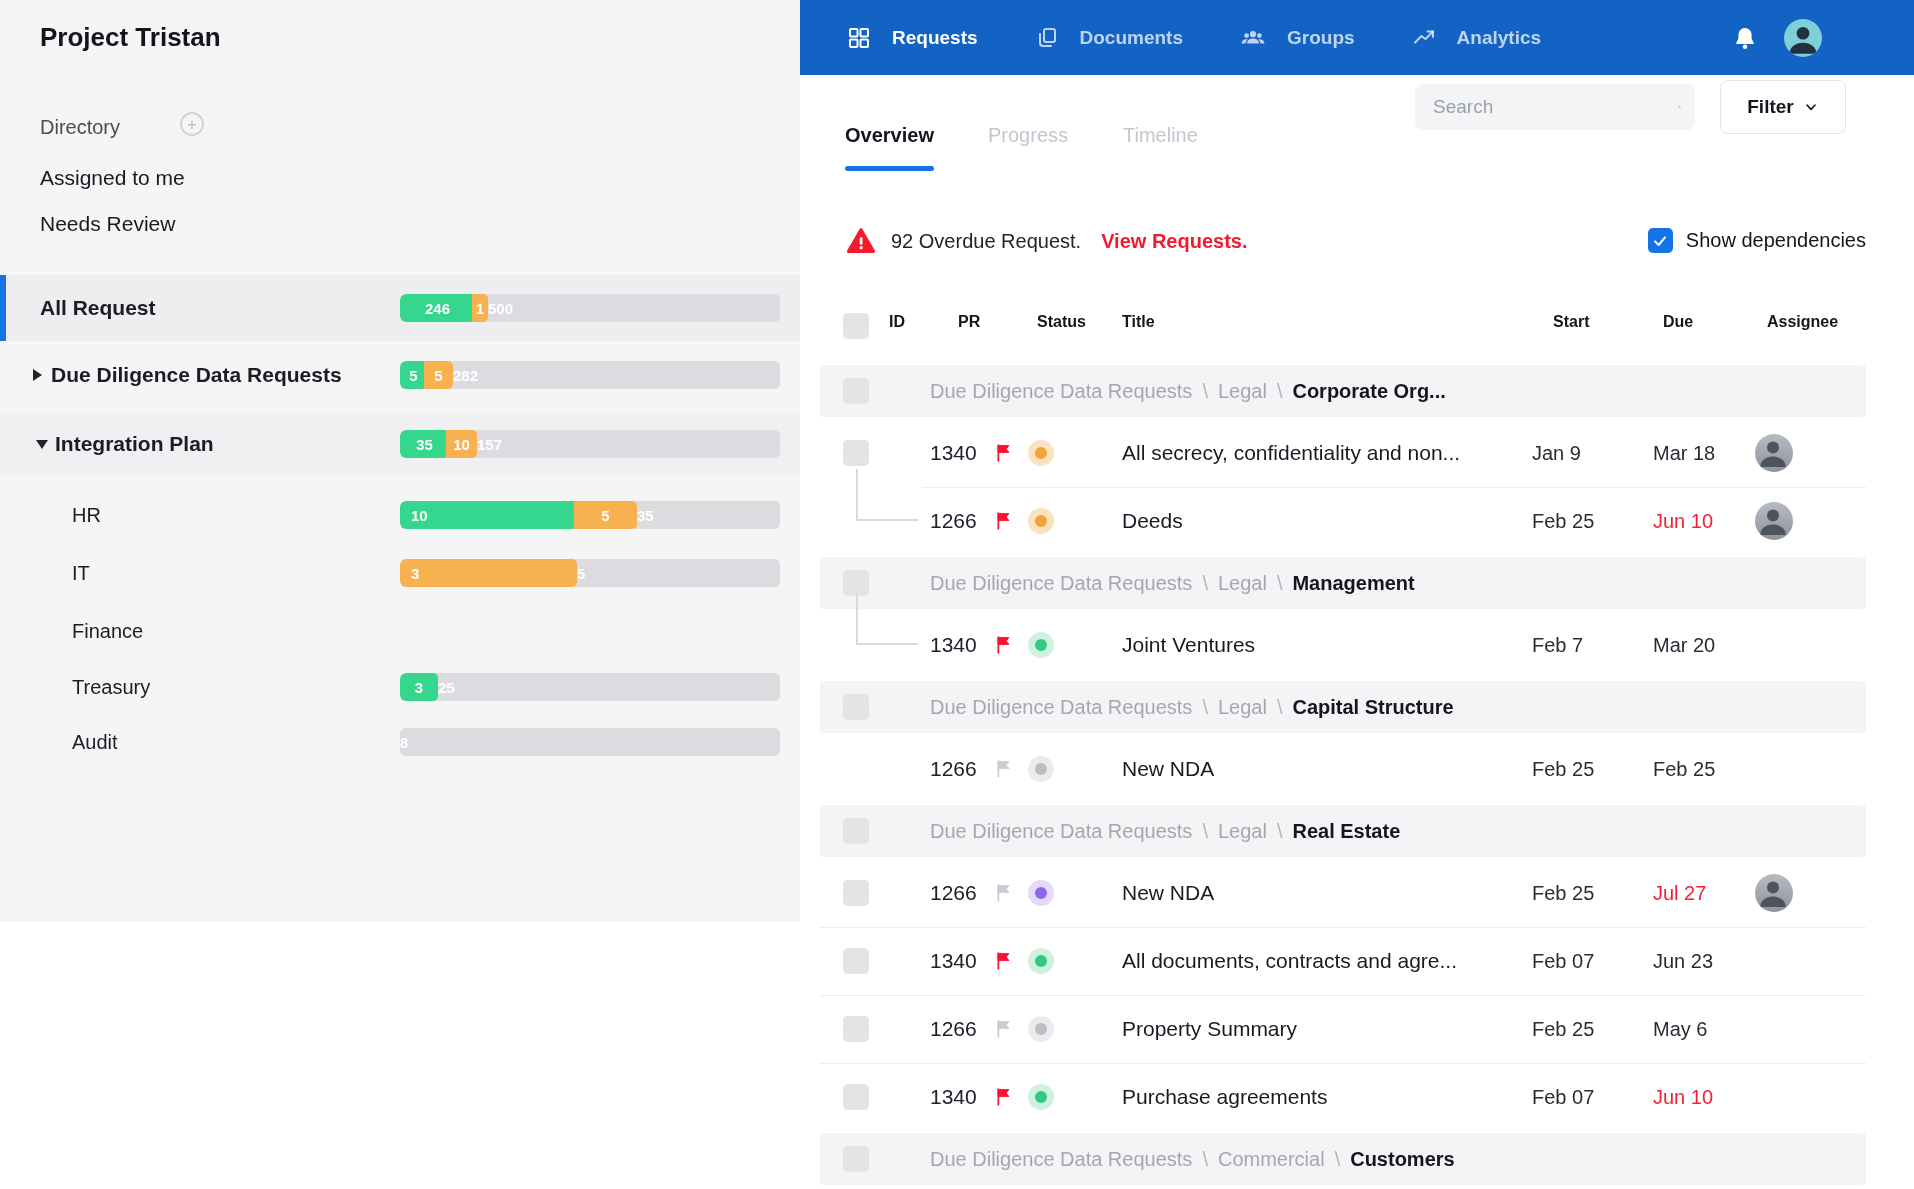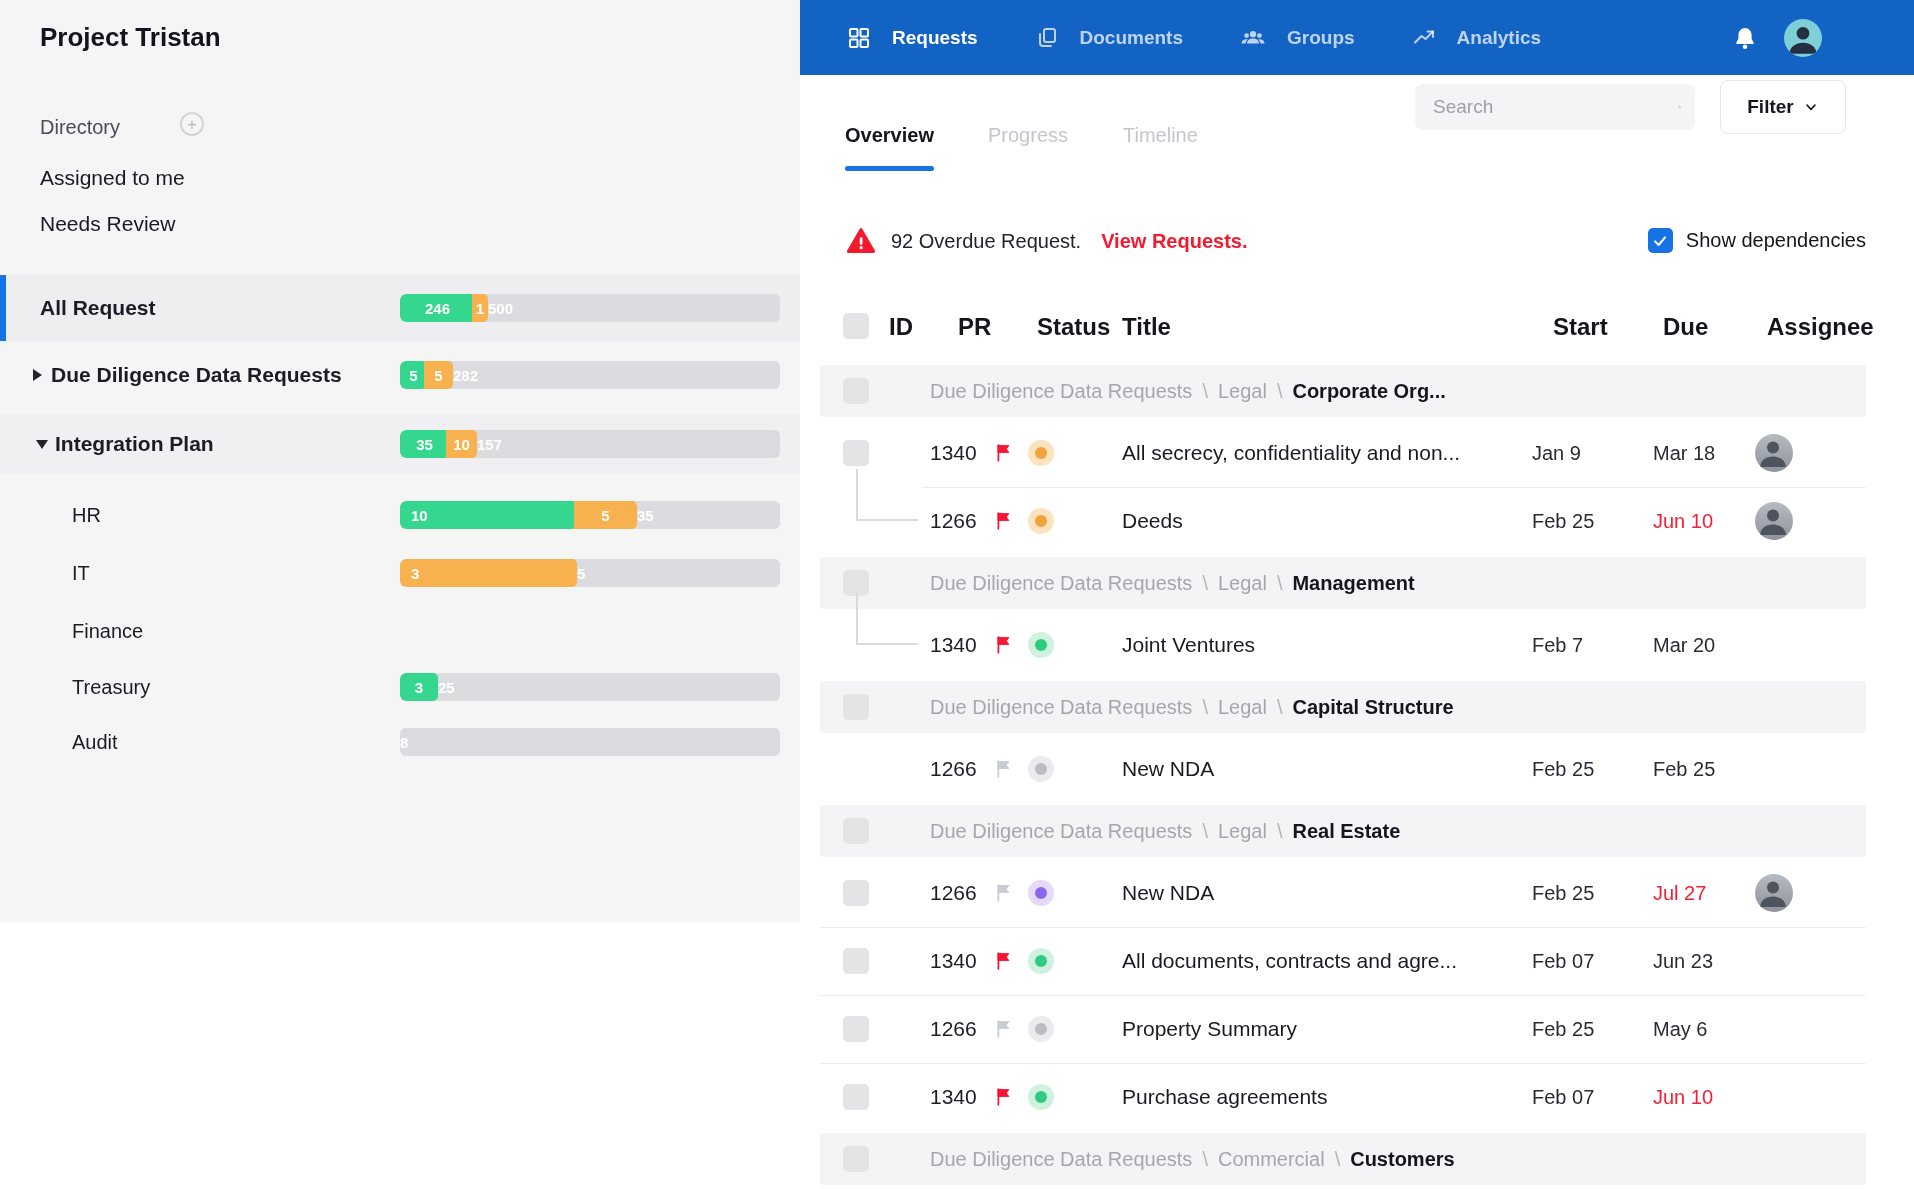--- a/index.html
+++ b/index.html
@@ -47,21 +47,21 @@
   .search-box { position:absolute; left:615px; top:84px; width:280px; height:46px; background:#f3f4f6; border-radius:8px; display:flex; align-items:center; padding:0 14px 0 18px; }
   .search-box input { flex:1; border:none; outline:none; background:transparent; font-family:"Liberation Sans",sans-serif; font-size:19px; color:#4b4b56; }
   .search-box input::placeholder { color:#9ca0ab; }
   .filter-btn { position:absolute; left:920px; top:80px; width:126px; height:54px; background:#ffffff; border:1px solid #e4e5e9; border-radius:8px; display:flex; align-items:center; justify-content:center; gap:9px; font-size:19px; font-weight:700; color:#15151f; }
   
   .alert { position:absolute; left:46px; top:218px; height:46px; display:flex; align-items:center; gap:15px; font-size:20px; color:#23232e; }
   .alert-link { color:#f5192e; font-weight:700; margin-left:5px; }
   .deps { position:absolute; right:48px; top:228px; display:flex; align-items:center; gap:13px; font-size:20px; color:#15151f; }
   .dep-check { width:25px; height:25px; background:#1673e6; border-radius:5px; display:flex; align-items:center; justify-content:center; }
   
-  .thead { position:absolute; left:0; top:305px; width:1114px; height:44px; font-size:24px; font-weight:700; color:#15151f;text-align:right; }
+  .thead { position:absolute; left:0; top:305px; width:1114px; height:44px; font-size:16px; font-weight:700; color:#15151f;text-align:right; }
   .thead span { position:absolute; top:8px; }
   .th-check { position:absolute; left:43px; top:5px; width:26px; height:26px; background:#e4e4e7; border-radius:5px; }
   .rows { position:absolute; left:0; top:363px; width:1114px; height:826px; overflow:hidden; }
   .row-group { position:relative; height:56px; }
   .group-bg { position:absolute; left:20px; right:48px; top:2px; bottom:2px; background:#f4f4f6; border-radius:3px; }
   .row-item { position:relative; height:68px; background:#ffffff; }
   .sepline { position:absolute; left:20px; right:48px; top:0; height:1px; background:#ededf0; }
   .sepline.inset { left:122px; }
   .c-check { position:absolute; left:43px; top:21px; width:26px; height:26px; background:#e4e4e7; border-radius:5px; }
   .row-group .c-check { top:15px; }

